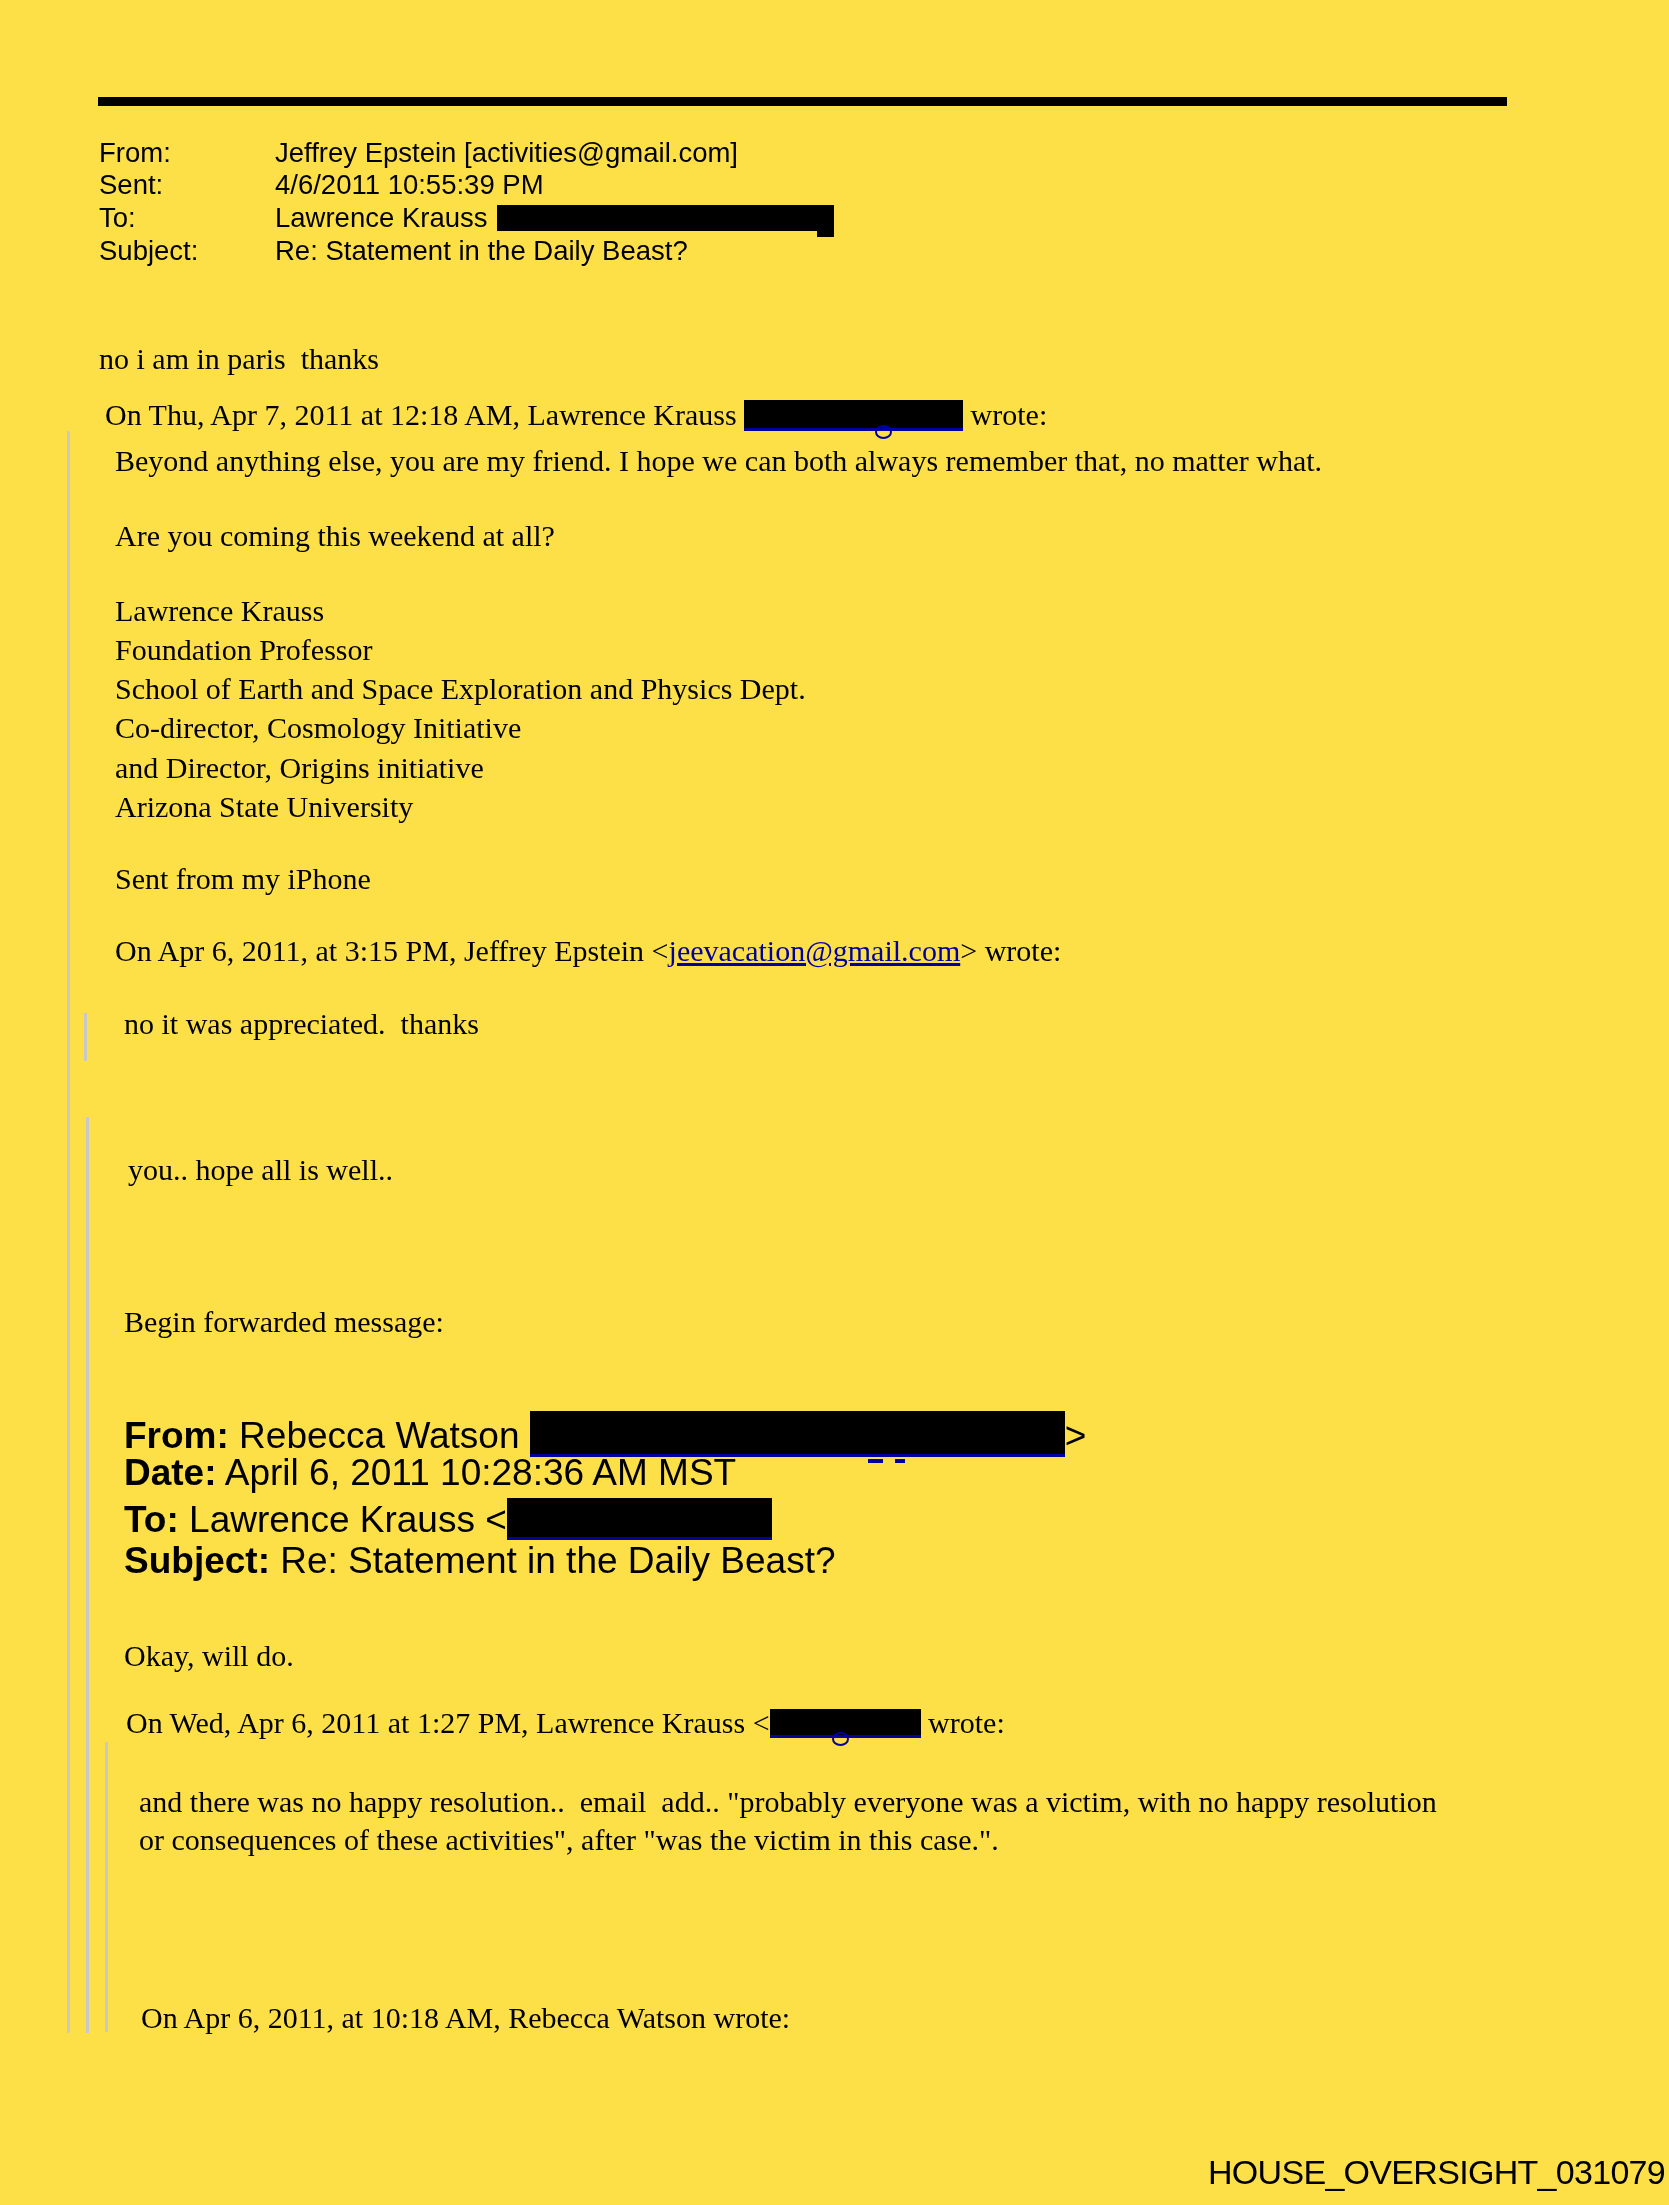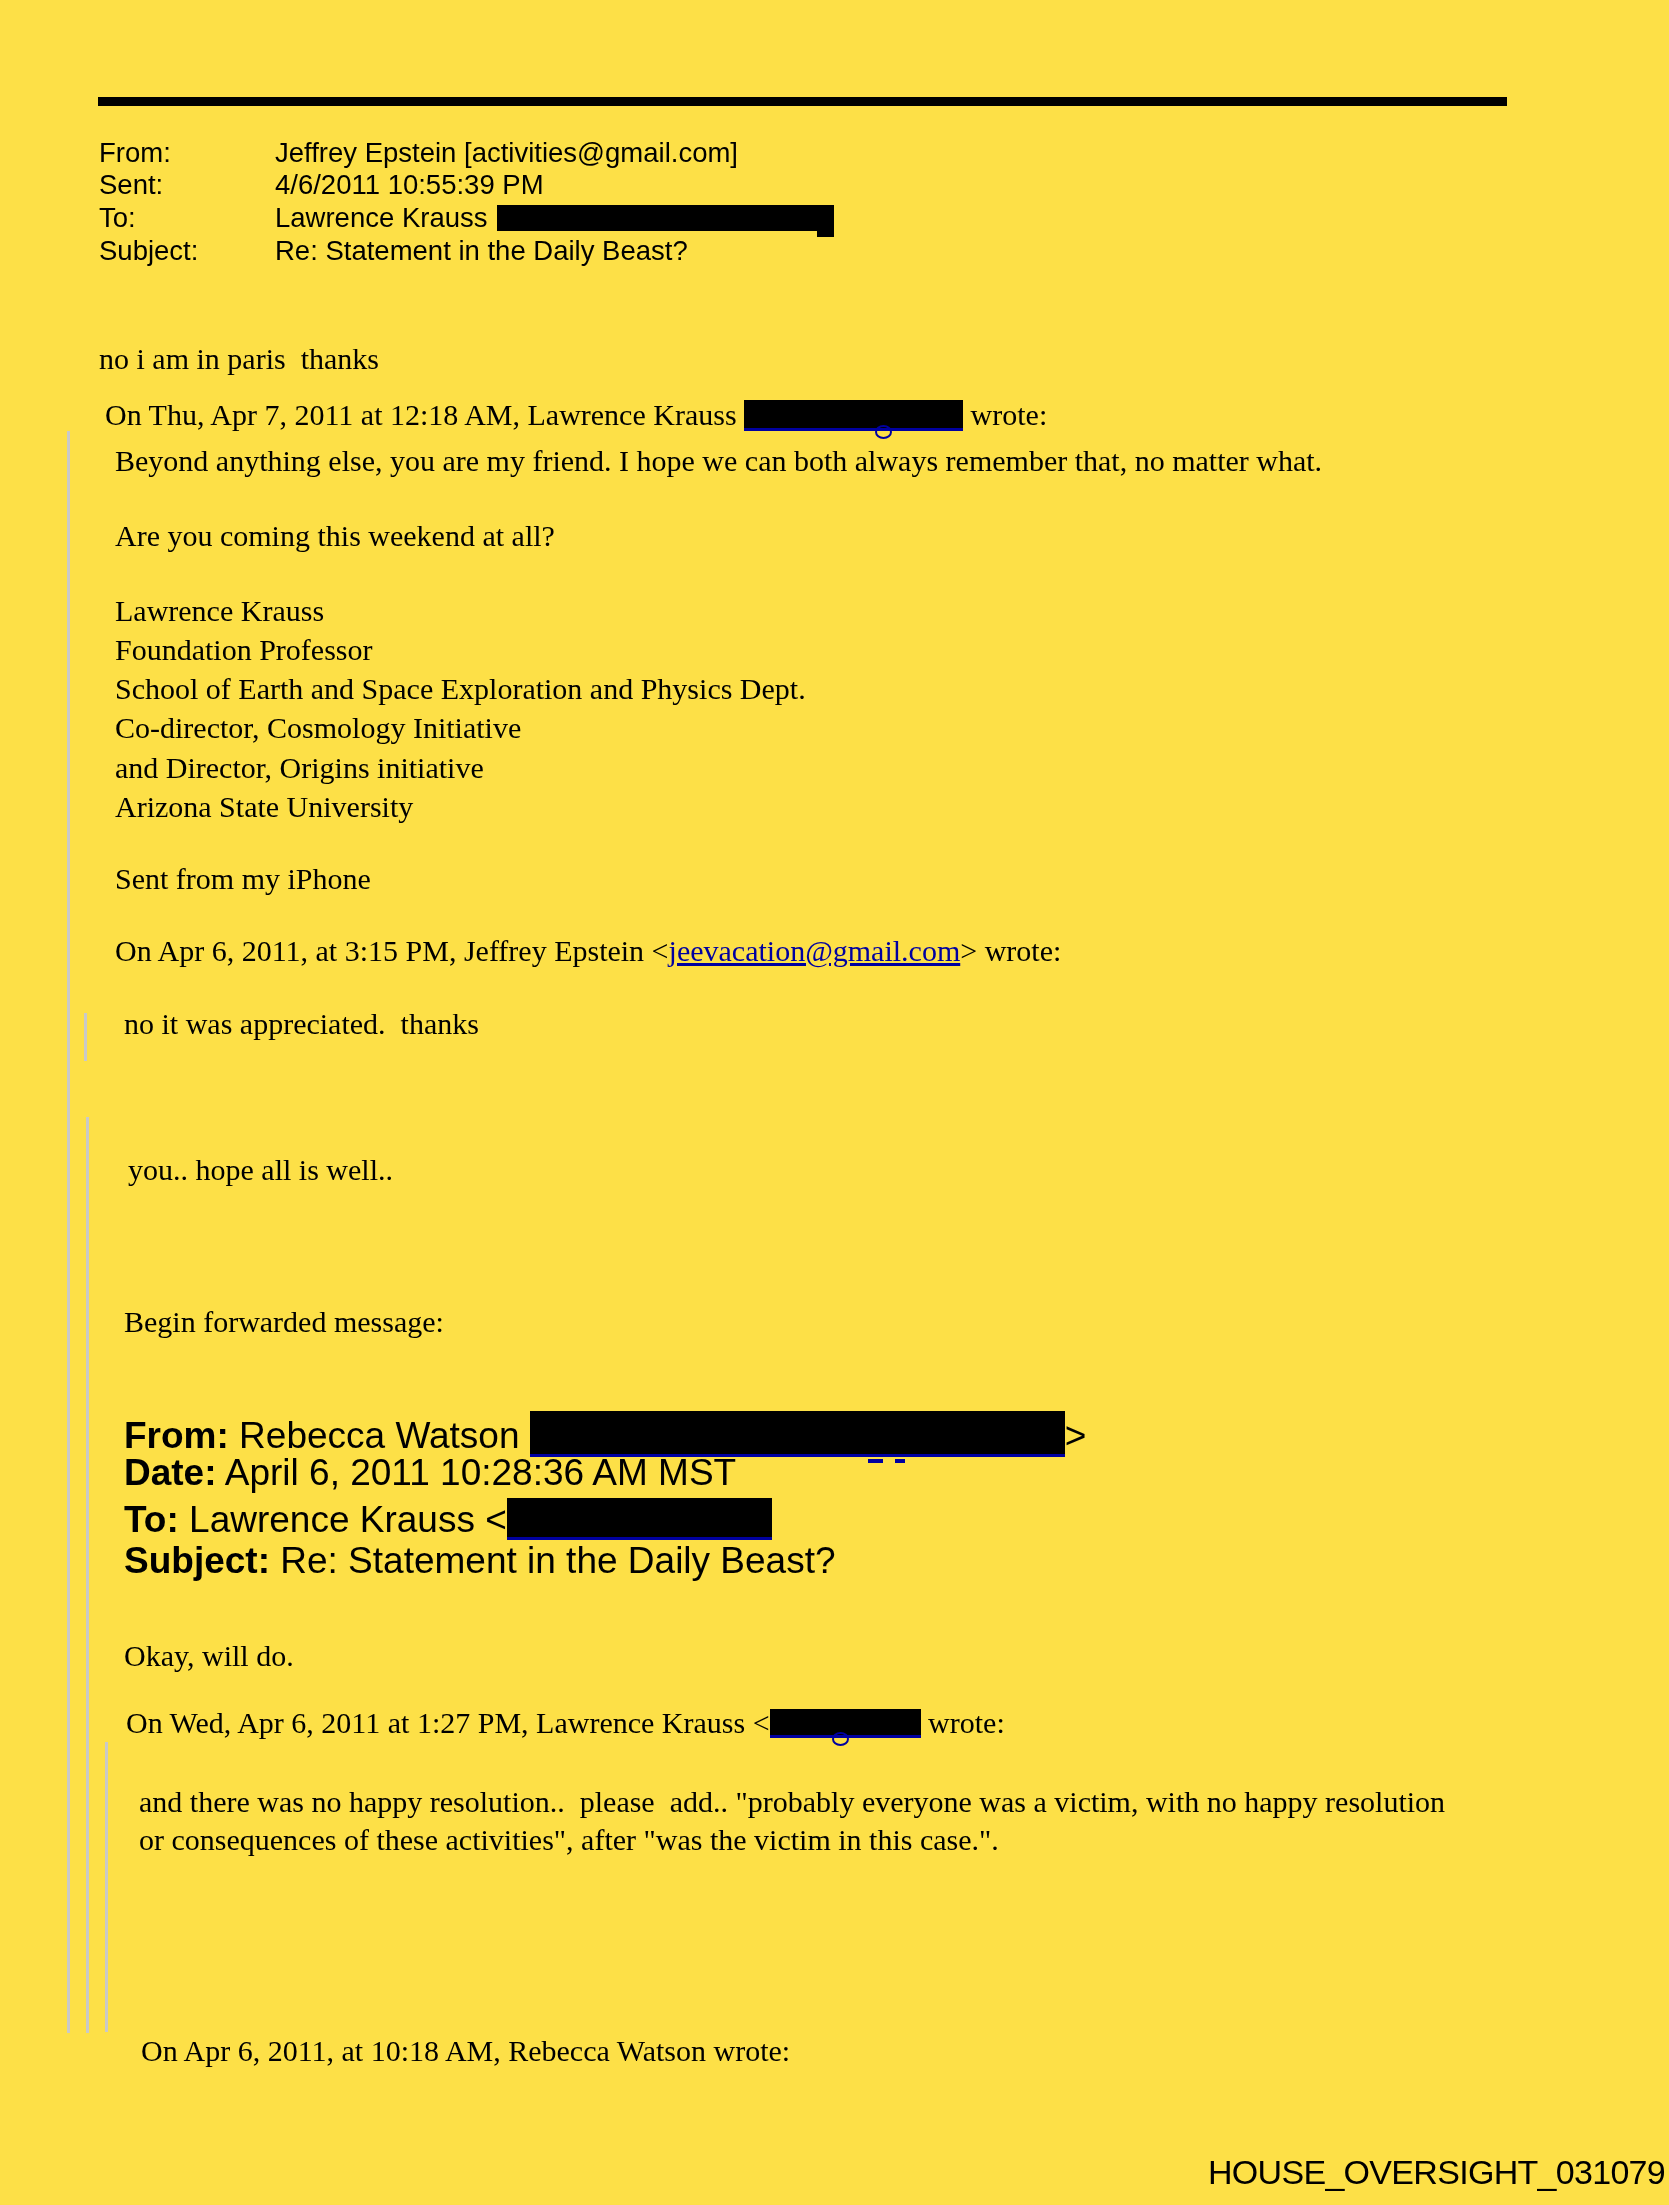--- a/index.html
+++ b/index.html
@@ -105,21 +105,21 @@
   <div class="ln sans fwd" style="left:124px;top:1454px;"><span class="lab">Date:</span><span> April 6, 2011 10:28:36 AM MST</span></div>
 
   <div class="ln sans fwd" style="left:124px;top:1498px;"><span class="lab">To:</span><span> Lawrence Krauss &lt;</span><span class="redact ul" style="width:265px;height:39px;vertical-align:-7.9px;border-bottom-width:3.9px;"></span></div>
 
   <div class="ln sans fwd" style="left:124px;top:1542px;"><span class="lab">Subject:</span><span> Re: Statement in the Daily Beast?</span></div>
 
   <div class="ln" style="left:124px;top:1641px;">Okay, will do.</div>
 
   <div class="ln" style="left:126px;top:1708px;"><span>On Wed, Apr 6, 2011 at 1:27 PM, Lawrence Krauss &lt;</span><span class="redact ul" style="width:151px;height:26px;"><span class="gd" style="left:62px;"></span></span><span> wrote:</span></div>
 
-  <div class="ln" style="left:139px;top:1787px;">and there was no happy resolution..  please  add.. "probably everyone was a victim, with no happy resolution</div>
+  <div class="ln" style="left:139px;top:1787px;">and there was no happy resolution..  email  add.. "probably everyone was a victim, with no happy resolution</div>
   <div class="ln" style="left:139px;top:1825px;">or consequences of these activities", after "was the victim in this case.".</div>
 
-  <div class="ln" style="left:141px;top:2003px;margin-top:33px;">On Apr 6, 2011, at 10:18 AM, Rebecca Watson wrote:</div>
+  <div class="ln" style="left:141px;top:2003px;">On Apr 6, 2011, at 10:18 AM, Rebecca Watson wrote:</div>
 
   <div class="ln footer" style="left:1208px;top:2155px;">HOUSE_OVERSIGHT_031079</div>
 
 </div>
 
 
 </body></html>

